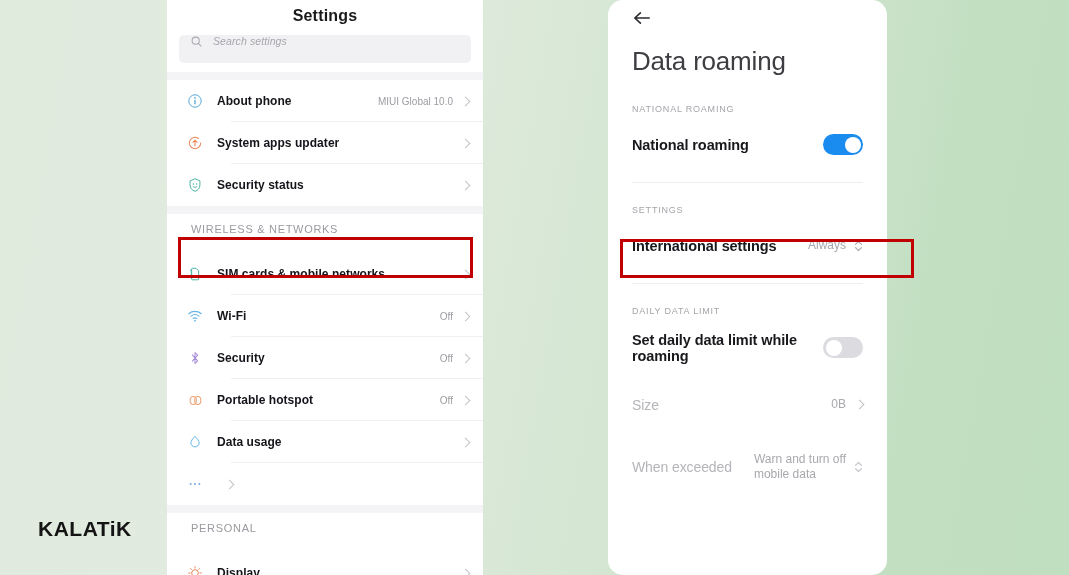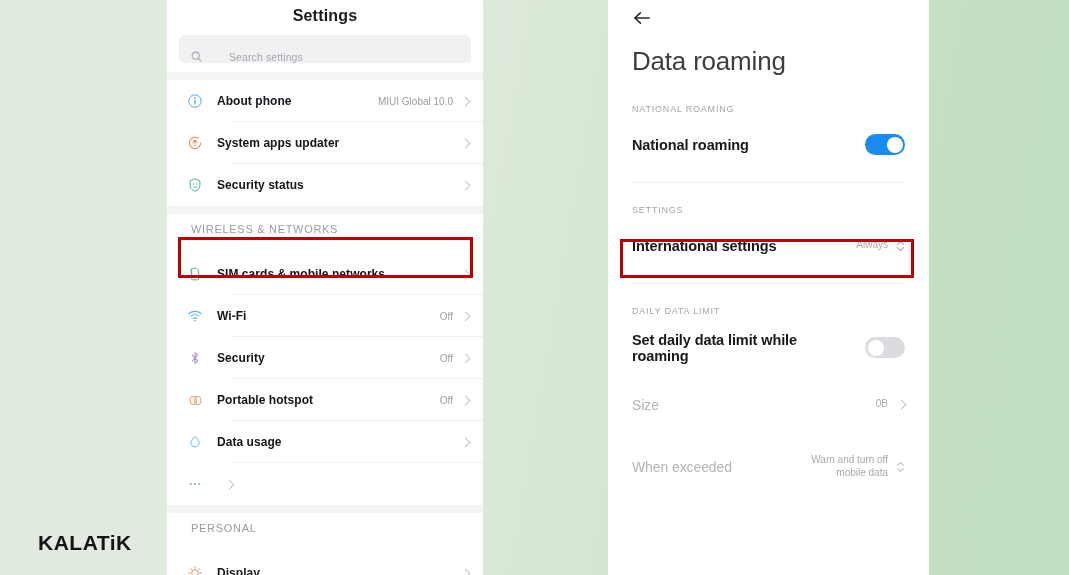--- a/index.html
+++ b/index.html
@@ -15,40 +15,41 @@
 
   
   .phone {
     position: absolute;
     top: 0;
     height: 575px;
     background: #ffffff;
     overflow: hidden;
   }
   #phone-left  { left: 167px; width: 316px; }
-  #phone-right { left: 608px; width: 321px; }
+  #phone-right { left: 608px; width: 279px; border-radius: 15px; }
 
   
   .settings-title {
     text-align: center;
     font-size: 16px;
     font-weight: bold;
     color: #1a1a1a;
     padding: 7px 0 10px 0;
     letter-spacing: .2px;
   }
   .search-wrap { padding: 0 12px 9px 12px; }
   .search-box {
     background: #f1f1f3;
     border-radius: 5px;
     height: 28px;
     display: flex;
-    align-items: flex-end;
+    align-items: flex-start;
     padding: 0 11px;
-    gap: 26px;
+    gap: 10px;
+    font-style: italic;
   }
   .search-box .sicon { flex: 0 0 auto; display: block; }
   .search-ph {
     font-size: 10.5px;
     color: #a6a6ac;
     letter-spacing: .1px;
   }
 
   .group-gap { height: 8px; background: #f4f4f6; }
   .sect-head {
@@ -143,23 +144,22 @@
   }
   .r-row .r-lbl {
     flex: 1 1 auto;
     font-size: 14.5px;
     font-weight: bold;
     color: #18181d;
     letter-spacing: -.1px;
   }
   .r-row.dim .r-lbl { color: #b4b4ba; font-weight: normal; font-size: 14px; }
   .r-row .r-val {
-    font-size: 10px;
+    font-size: 12px;
     color: #a8a8ae;
-    text-align: right;
     line-height: 1.25;
     white-space: pre-line;
   }
   .toggle {
     width: 40px; height: 21px;
     border-radius: 11px;
     position: relative;
     flex: 0 0 auto;
   }
   .toggle.on  { background: #1a8cf0; }
@@ -190,21 +190,21 @@
     border-top: 1.5px solid #bfbfc5;
     transform: rotate(45deg);
     flex: 0 0 auto;
     margin-left: 2px;
   }
 
   
   #watermark {
     position: absolute;
     left: 38px;
-    top: 531px;
+    top: 517px;
     font-size: 21px;
     font-weight: bold;
     color: #141414;
     letter-spacing: .5px;
     font-family: "Liberation Sans", sans-serif;
   }
 </style>
 </head>
 <body>
 

